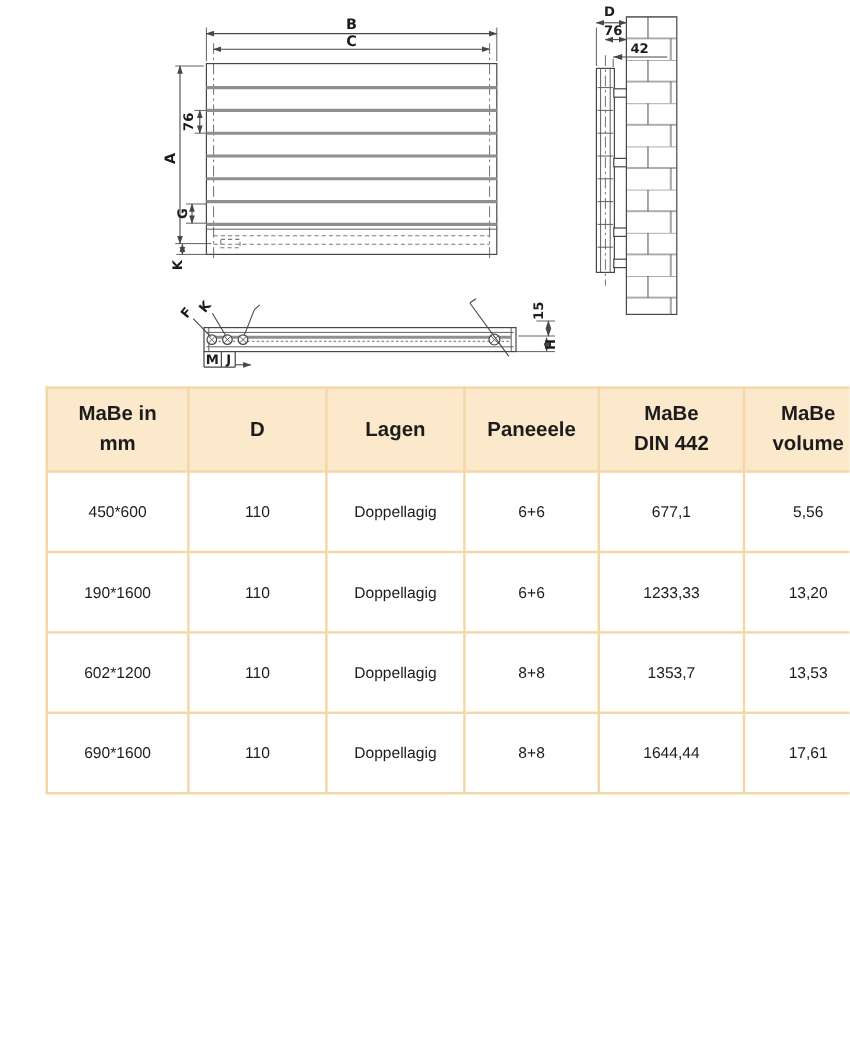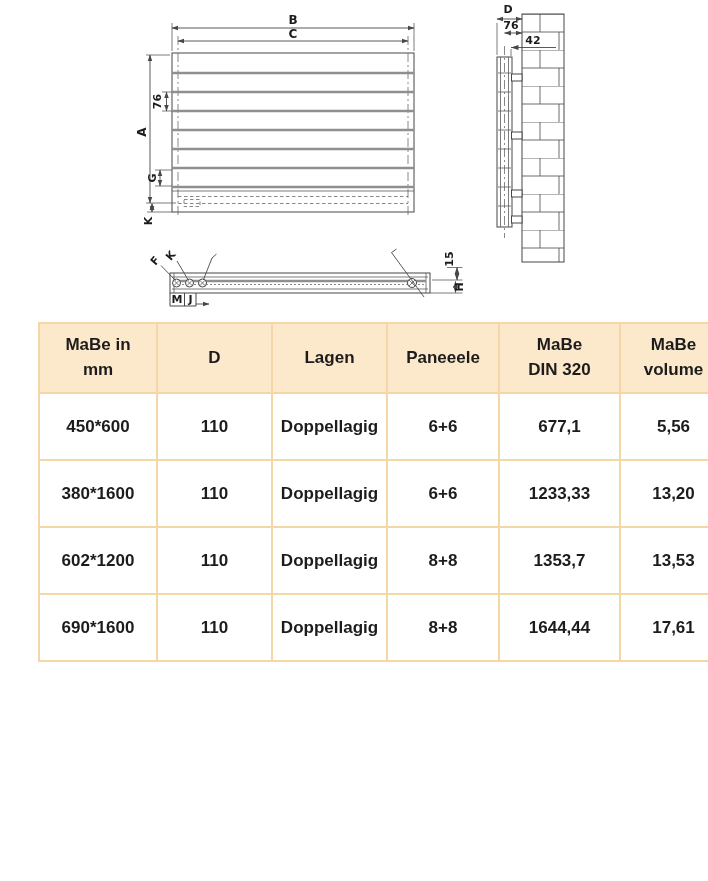--- a/index.html
+++ b/index.html
@@ -19,21 +19,21 @@
   text.dl{font:700 12px "DejaVu Sans",sans-serif;fill:#1c1c1c;text-anchor:middle}
   text.ds{font:700 11px "DejaVu Sans",sans-serif;fill:#1c1c1c;text-anchor:middle}
 
   
   table.spec{position:absolute;left:10px;top:322px;width:688px;
              border-collapse:collapse;table-layout:fixed;margin-left:28px;}
   .spec th,.spec td{border:2px solid var(--border,#f4d6a7);text-align:center;
              vertical-align:middle;padding:0 4px;}
   .spec th{background:var(--header_bg,#fce8ca);height:68px;
            font-weight:700;font-size:17px;line-height:1.45;}
-  .spec td{background:var(--cell_bg,#ffffff);height:65px;font-size:17px;font-weight:bold;}
+  .spec td{background:var(--cell_bg,#ffffff);height:65px;font-size:13px;}
 </style>
 </head>
 <body>
 
 <svg class="drawing" viewBox="0 0 708 320">
   <defs>
     <marker id="ar" viewBox="0 0 10 8" markerWidth="7" markerHeight="5.6" refX="9.2" refY="4" orient="auto-start-reverse" markerUnits="userSpaceOnUse">
       <path d="M0 0.6 L10 4 L0 7.4 Z" fill="#474747"></path>
     </marker>
     <pattern id="bricks" x="522" y="14" width="41" height="36" patternUnits="userSpaceOnUse">
@@ -157,39 +157,39 @@
       <th>
           <div>Lagen</div>
           <div></div>
         </th>
       <th>
           <div>Paneeele</div>
           <div></div>
         </th>
       <th>
           <div>MaBe</div>
-          <div>DIN 320</div>
+          <div>DIN 442</div>
         </th>
       <th>
           <div>MaBe</div>
           <div>volume</div>
         </th>
     </tr>
   </thead>
   <tbody>
     <tr>
       <td>450*600</td>
       <td>110</td>
       <td>Doppellagig</td>
       <td>6+6</td>
       <td>677,1</td>
       <td>5,56</td>
     </tr>
     <tr>
-      <td>380*1600</td>
+      <td>190*1600</td>
       <td>110</td>
       <td>Doppellagig</td>
       <td>6+6</td>
       <td>1233,33</td>
       <td>13,20</td>
     </tr>
     <tr>
       <td>602*1200</td>
       <td>110</td>
       <td>Doppellagig</td>

